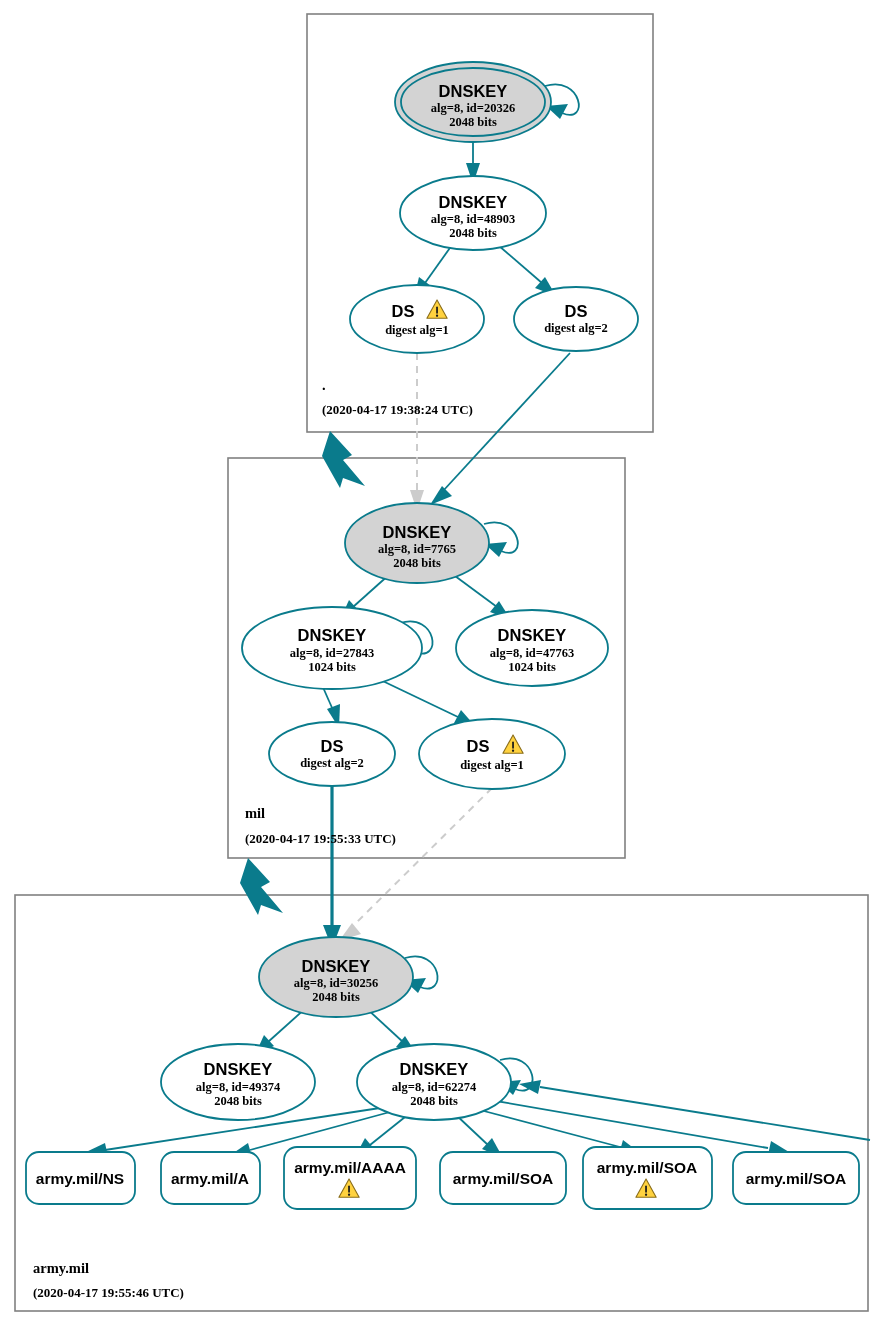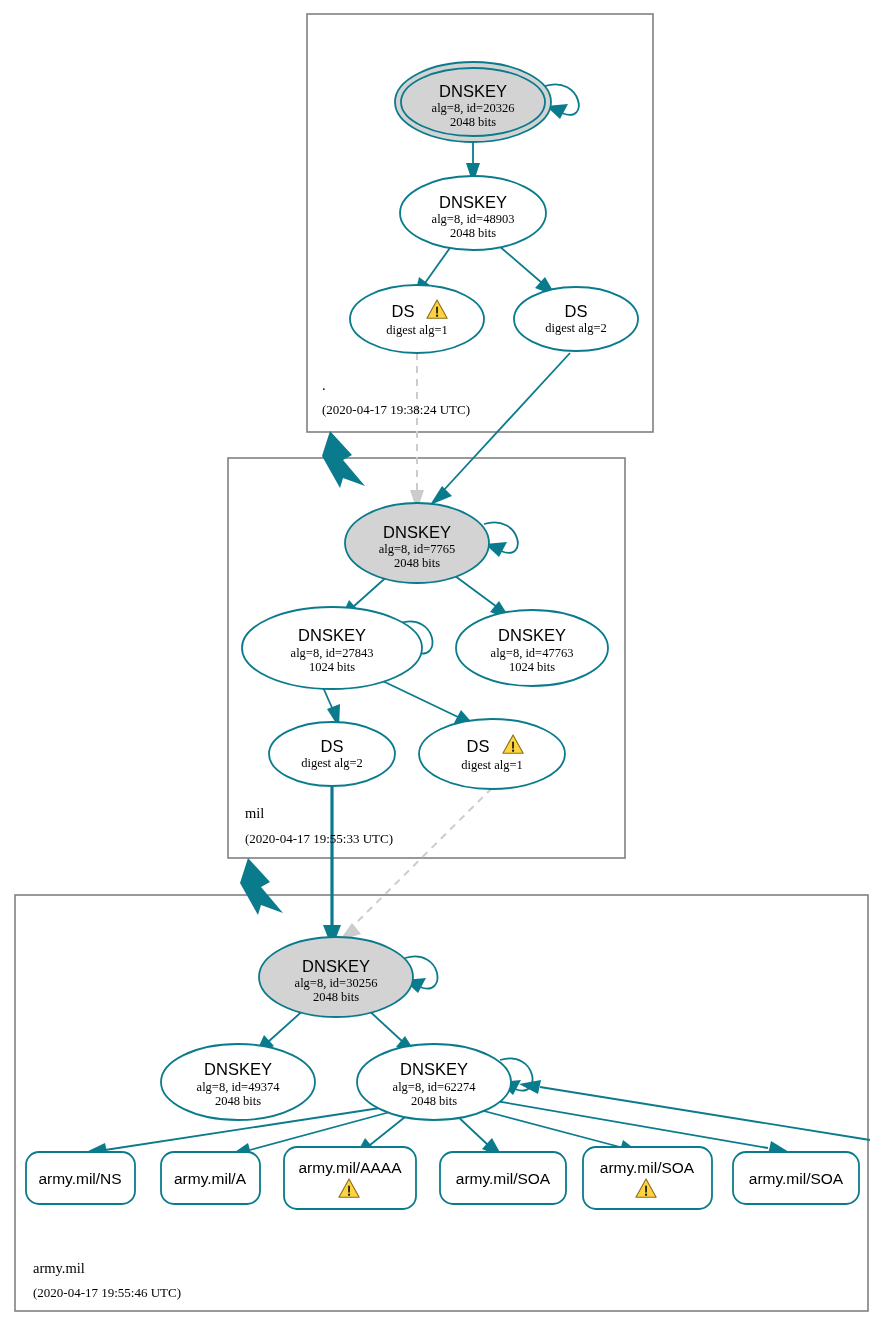--- a/index.html
+++ b/index.html
@@ -7,20 +7,21 @@
     padding: 0;
     background: #ffffff;
   }
   #canvas {
     position: relative;
     width: 883px;
     height: 1329px;
     background: #ffffff;
     font-family: "Liberation Serif", serif;
     overflow: hidden;
+    font-weight: bold;
   }
   svg#graph {
     position: absolute;
     left: 0;
     top: 0;
     width: 883px;
     height: 1329px;
   }
   .zone-box {
     fill: none;

